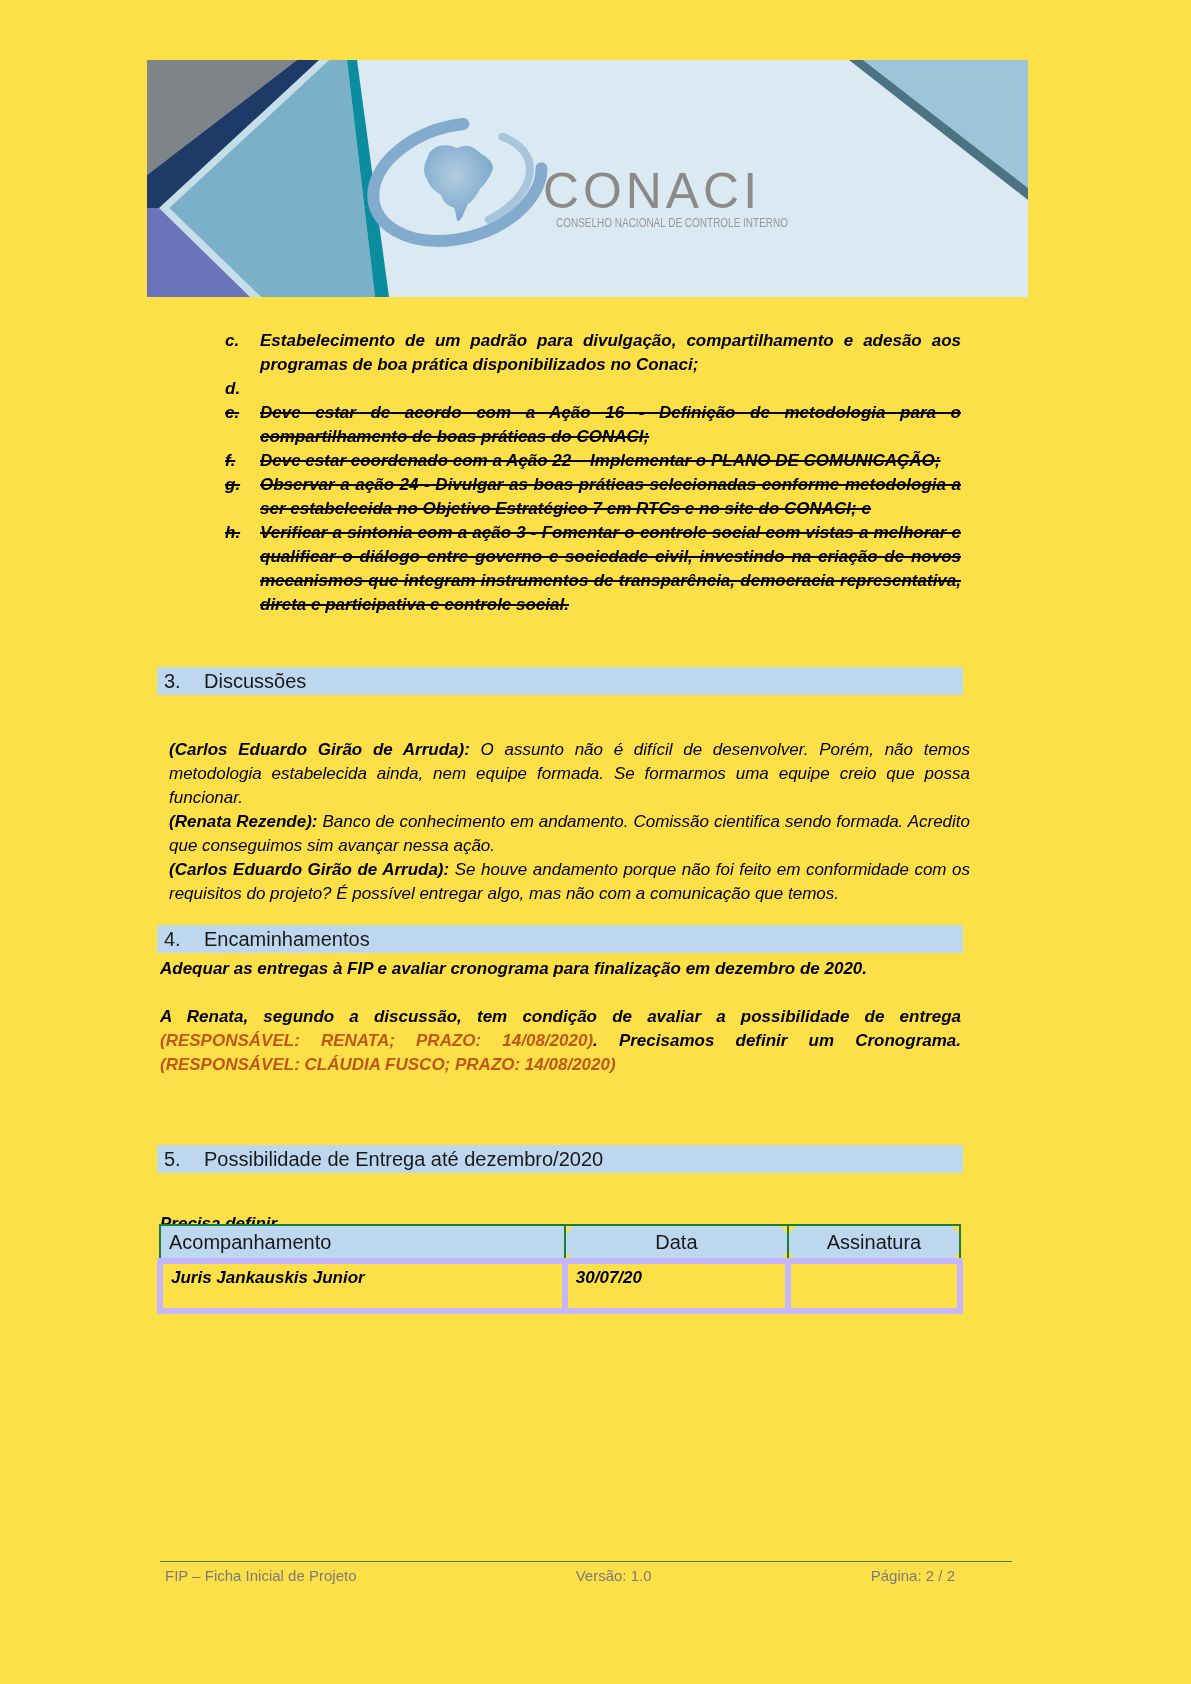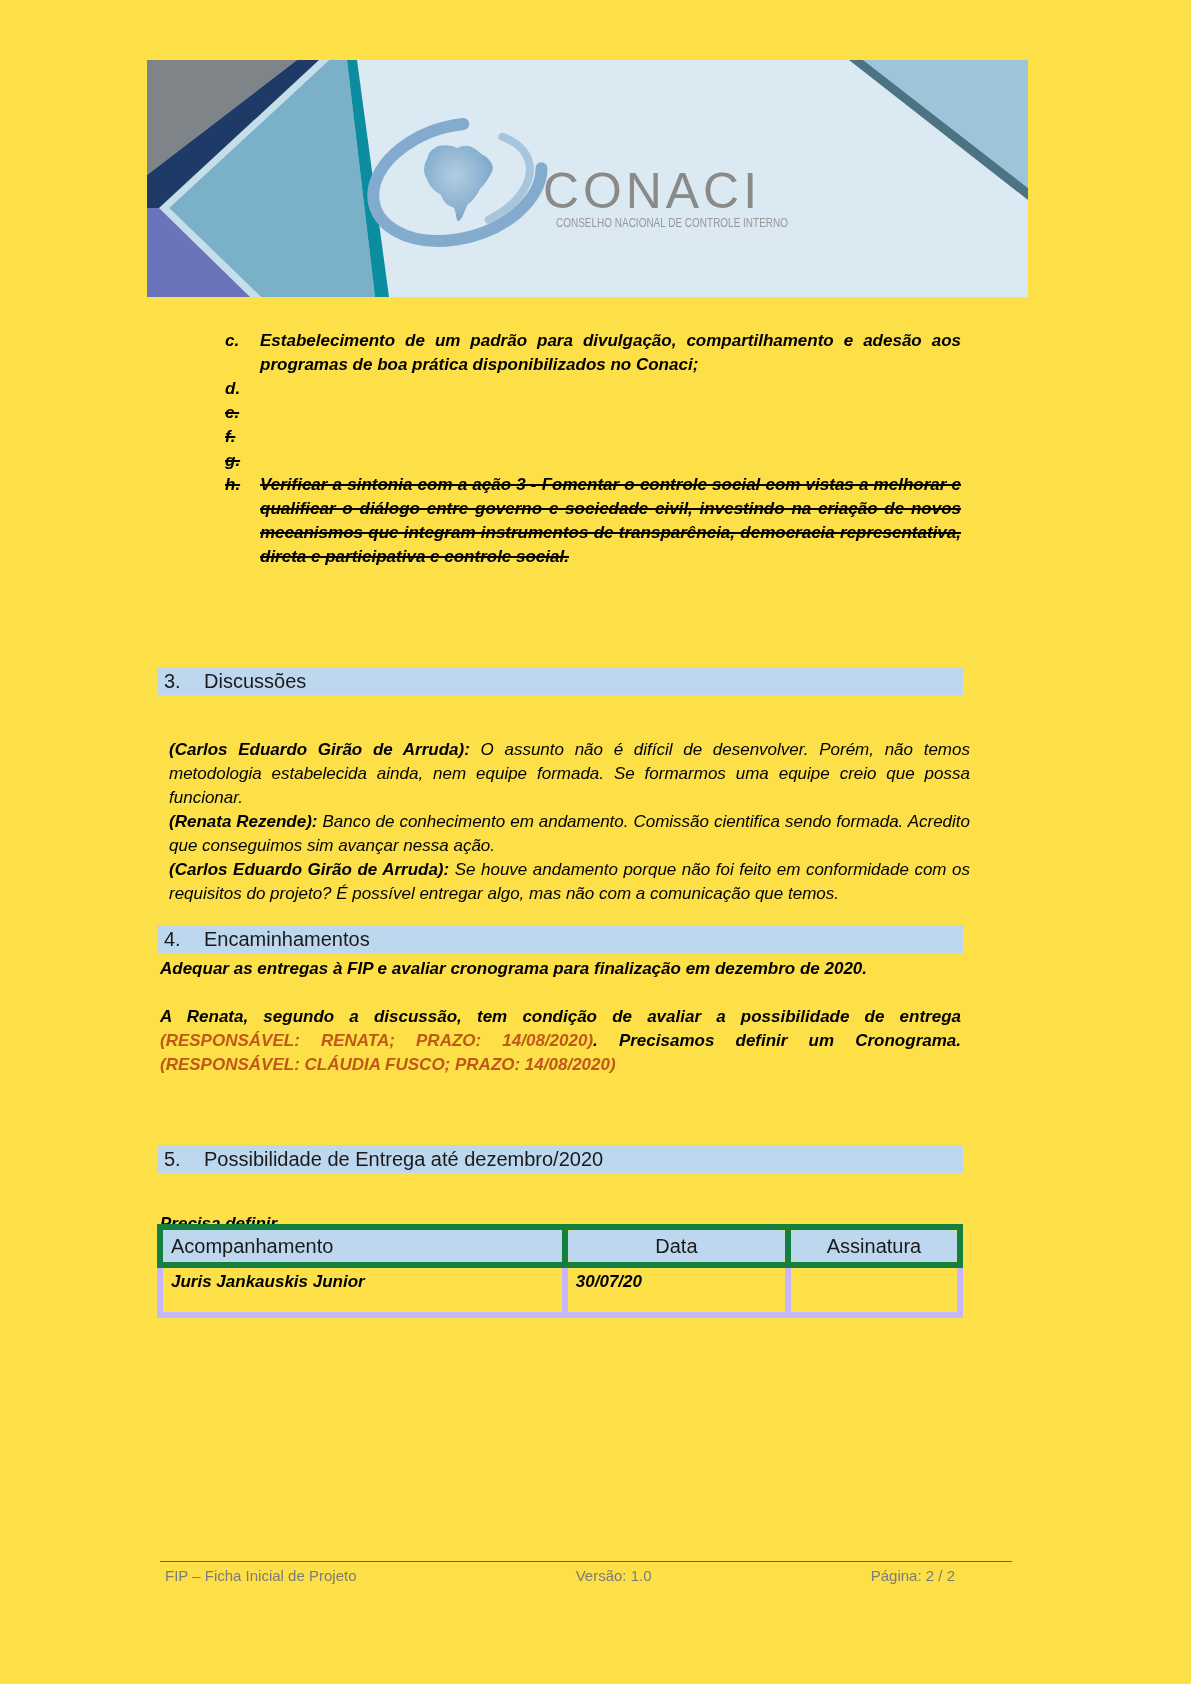--- a/index.html
+++ b/index.html
@@ -37,21 +37,21 @@
             font-style:italic;font-weight:bold;font-size:17px;line-height:24px;text-align:justify;}
   .orange{color:#C2571A;}
 
   
   .precisa{position:absolute;left:160px;top:1212px;width:801px;
            font-style:italic;font-weight:bold;font-size:17px;line-height:24px;}
 
   
   .ftable{position:absolute;left:157px;top:1224px;width:806px;
           border-collapse:collapse;table-layout:fixed;}
-  .ftable th{background:#BDD7EE;border:6px solid #15803d;font-weight:normal;
+  .ftable th{background:#BDD7EE;border:2px solid #15803d;font-weight:normal;
              font-size:20px;height:32px;padding:0 8px;color:#1a1a1a;margin-left:45px;}
   .ftable td{border:6px solid #c4b5fd;height:40px;vertical-align:top;
              padding:4px 8px 0 8px;font-style:italic;font-weight:bold;font-size:17px;}
   .col-acomp{width:50.6%;} .col-data{width:27.9%;} .col-assin{width:21.5%;}
   .th-left{text-align:left;} .th-center{text-align:center;border-radius:15px;}
 
   
   .footer{position:absolute;left:160px;top:1561px;width:852px;
           border-top:1px solid #4d7c0f;display:flex;justify-content:space-between;
           color:#7b7b7b;font-size:15px;padding-top:5px;box-sizing:border-box;}
@@ -111,26 +111,29 @@
   <div class="req-list">
     <div class="req-item">
       <div class="req-marker">c.</div>
       <div class="req-text">Estabelecimento de um padrão para divulgação, compartilhamento e adesão aos programas de boa prática disponibilizados no Conaci;</div>
     </div>
     <div class="req-item">
       <div class="req-marker">d.</div>
     </div>
     <div class="req-item struck">
       <div class="req-marker">e.</div>
+      <div class="req-text">Deve estar de acordo com a Ação 16 - Definição de metodologia para o compartilhamento de boas práticas do CONACI;</div>
     </div>
     <div class="req-item struck">
       <div class="req-marker">f.</div>
+      <div class="req-text">Deve estar coordenado com a Ação 22 – Implementar o PLANO DE COMUNICAÇÃO;</div>
     </div>
     <div class="req-item struck">
       <div class="req-marker">g.</div>
+      <div class="req-text">Observar a ação 24 - Divulgar as boas práticas selecionadas conforme metodologia a ser estabelecida no Objetivo Estratégico 7 em RTCs e no site do CONACI; e</div>
     </div>
     <div class="req-item struck">
       <div class="req-marker">h.</div>
       <div class="req-text">Verificar a sintonia com a ação 3 - Fomentar o controle social com vistas a melhorar e qualificar o diálogo entre governo e sociedade civil, investindo na criação de novos mecanismos que integram instrumentos de transparência, democracia representativa, direta e participativa e controle social.</div>
     </div>
   </div>
 
   <div class="section-header" id="sec3">
       <span class="sec-num">3.</span>
       <span>Discussões</span>

